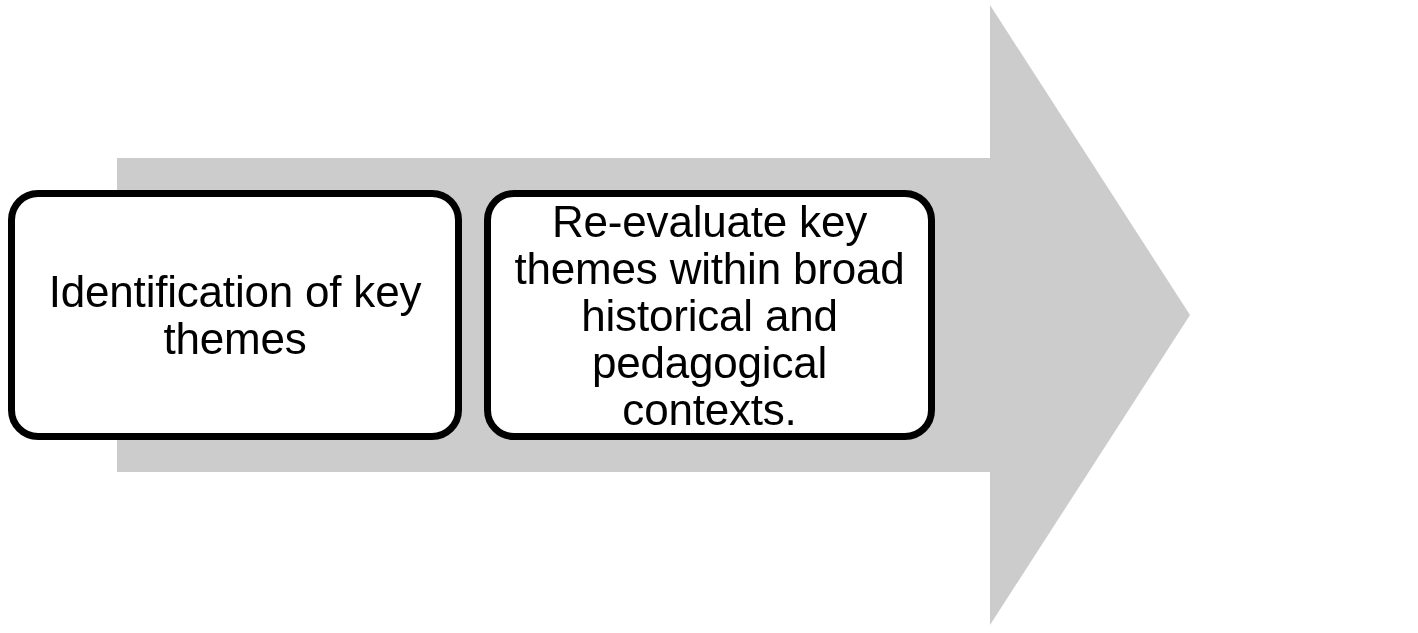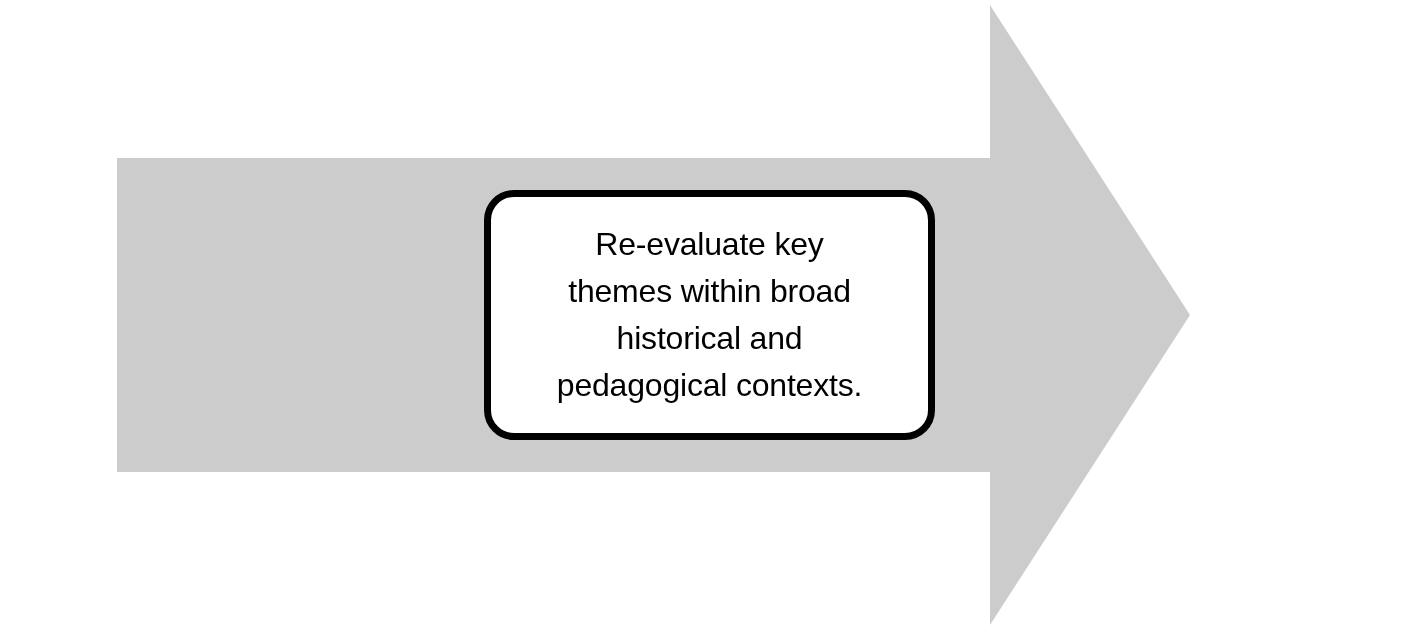--- a/index.html
+++ b/index.html
@@ -38,21 +38,21 @@
     background: #ffffff;
     border: 7px solid #000000;
     border-radius: 30px;
     display: flex;
     align-items: center;
     justify-content: center;
     text-align: center;
   }
   .stage-text {
     color: #000000;
-    font-size: 32px;
+    font-size: 44px;
     line-height: 47px;
     font-weight: 400;
     letter-spacing: -0.2px;
     padding: 0 20px;
     white-space: pre-line;
   }
   #box-1 { left: 8px;   top: 190px; width: 454px; height: 250px; }
   #box-2 { left: 484px; top: 190px; width: 451px; height: 250px; }
   #box-3 { left: 955px; top: 190px; width: 453px; height: 250px; }
 </style>
@@ -60,20 +60,24 @@
 <body style="background: rgb(255, 255, 255);">
 
 <div id="canvas" style="background: rgb(255, 255, 255);">
 
   <svg id="arrow-layer" viewBox="0 0 1418 633" width="1418" height="633" aria-hidden="true">
     <polygon id="arrow-shape" points="117,158 990,158 990,5 1190,315 990,625 990,472 117,472" fill="#cccccc"></polygon>
   </svg>
 
   <div id="boxes-layer">
 
+    <div class="stage-box" id="box-1" style="background: rgb(255, 255, 255); border: 7px solid rgb(0, 0, 0); border-radius: 30px;">
+      <span class="stage-text" style="color: rgb(0, 0, 0);">Identification of key
+themes</span>
+    </div>
 
     <div class="stage-box" id="box-2" style="background: rgb(255, 255, 255); border: 7px solid rgb(0, 0, 0); border-radius: 30px;">
       <span class="stage-text" style="color: rgb(0, 0, 0);">Re-evaluate key
 themes within broad
 historical and
 pedagogical contexts.</span>
     </div>
 
 
   </div>

